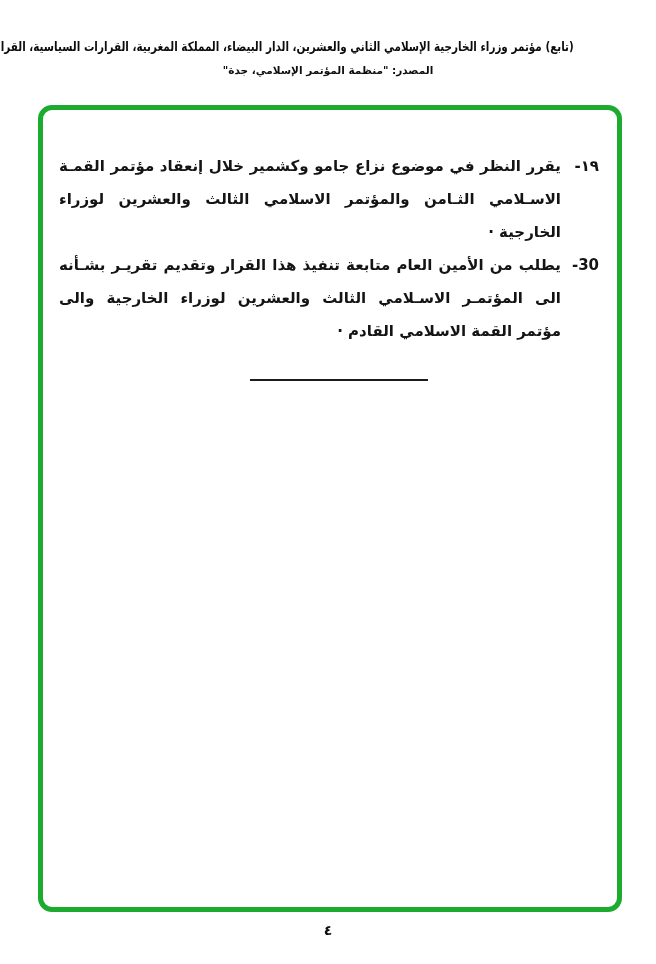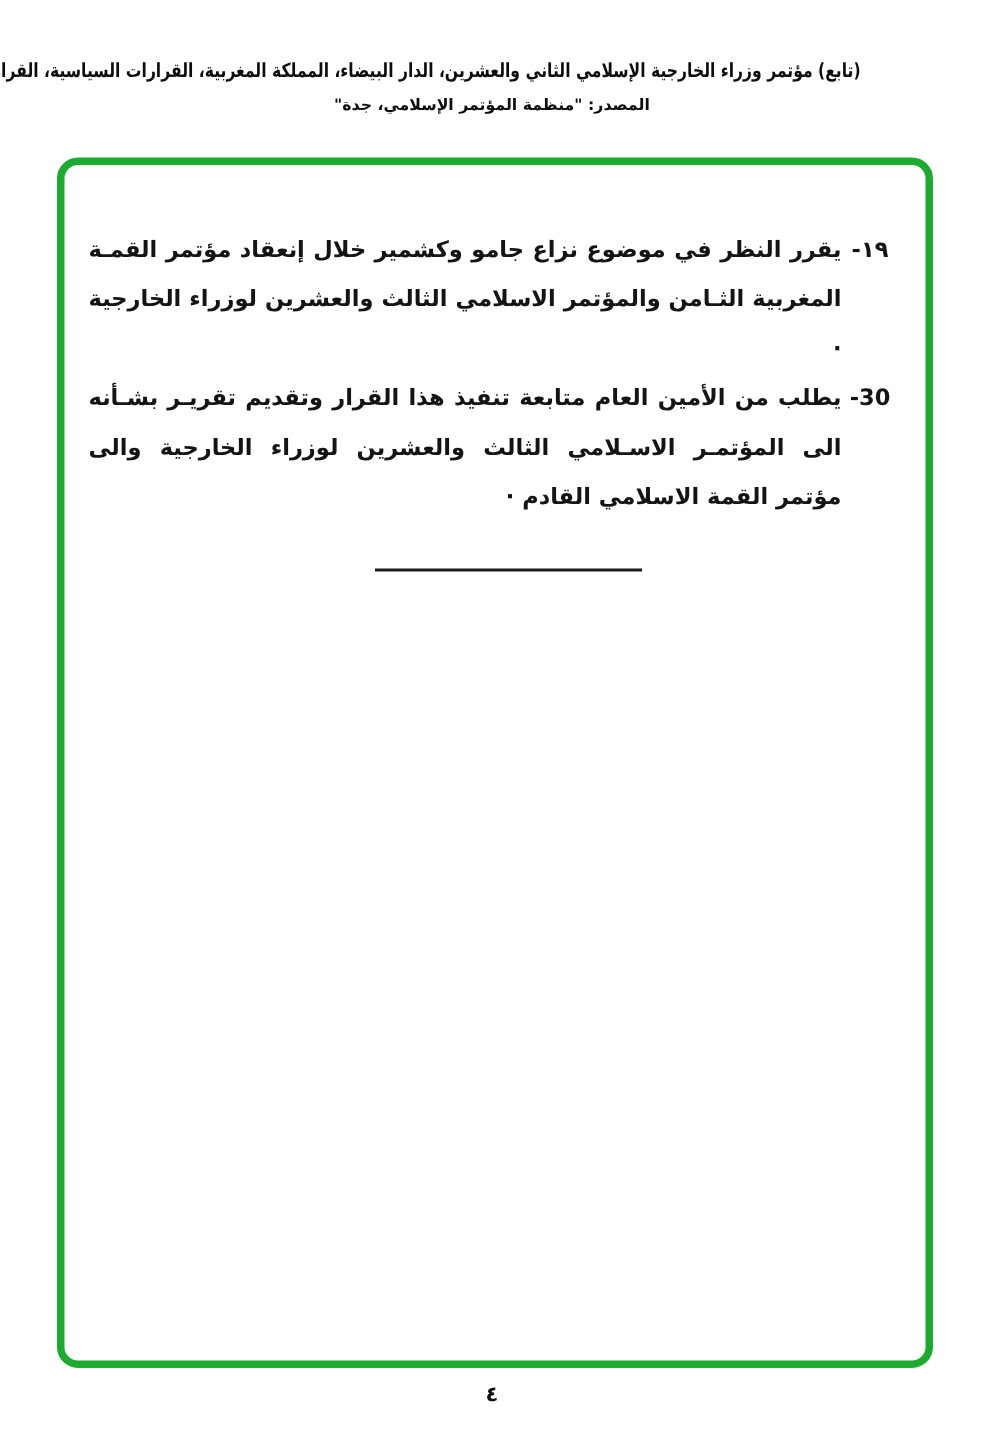--- a/index.html
+++ b/index.html
@@ -62,21 +62,20 @@
     line-height: 2.2;
     color: #141414;
   }
   .resolution-item {
     display: flex;
     align-items: flex-start;
   }
   .item-number {
     flex: 0 0 38px;
     white-space: nowrap;
-    text-align: center;
   }
   .item-text {
     flex: 1;
     text-align: justify;
   }
 
   
   .section-divider {
     width: 178px;
     height: 2px;
@@ -105,21 +104,21 @@
   <div class="doc-header" dir="rtl">
     <div class="header-citation">(تابع) مؤتمر وزراء الخارجية الإسلامي الثاني والعشرين، الدار البيضاء، المملكة المغربية، القرارات السياسية، القرار الرقم ٢٢/٨-س</div>
     <div class="header-source">المصدر: "منظمة المؤتمر الإسلامي، جدة"</div>
   </div>
 
   <div class="content-frame">
     <div class="resolution-items" dir="rtl">
 
       <div class="resolution-item">
         <span class="item-number">١٩-</span>
-        <span class="item-text">يقرر النظر في موضوع نزاع جامو وكشمير خلال إنعقاد مؤتمر القمـة المغربية الثـامن والمؤتمر الاسلامي الثالث والعشرين لوزراء الخارجية ·</span>
+        <span class="item-text">يقرر النظر في موضوع نزاع جامو وكشمير خلال إنعقاد مؤتمر القمـة الاسـلامي الثـامن والمؤتمر الاسلامي الثالث والعشرين لوزراء الخارجية ·</span>
       </div>
 
       <div class="resolution-item">
         <span class="item-number">30-</span>
         <span class="item-text">يطلب من الأمين العام متابعة تنفيذ هذا القرار وتقديم تقريـر بشـأنه الى المؤتمـر الاسـلامي الثالث والعشرين لوزراء الخارجية  والى مؤتمر القمة الاسلامي القادم ·</span>
       </div>
 
     </div>
 
     <div class="section-divider"></div>

